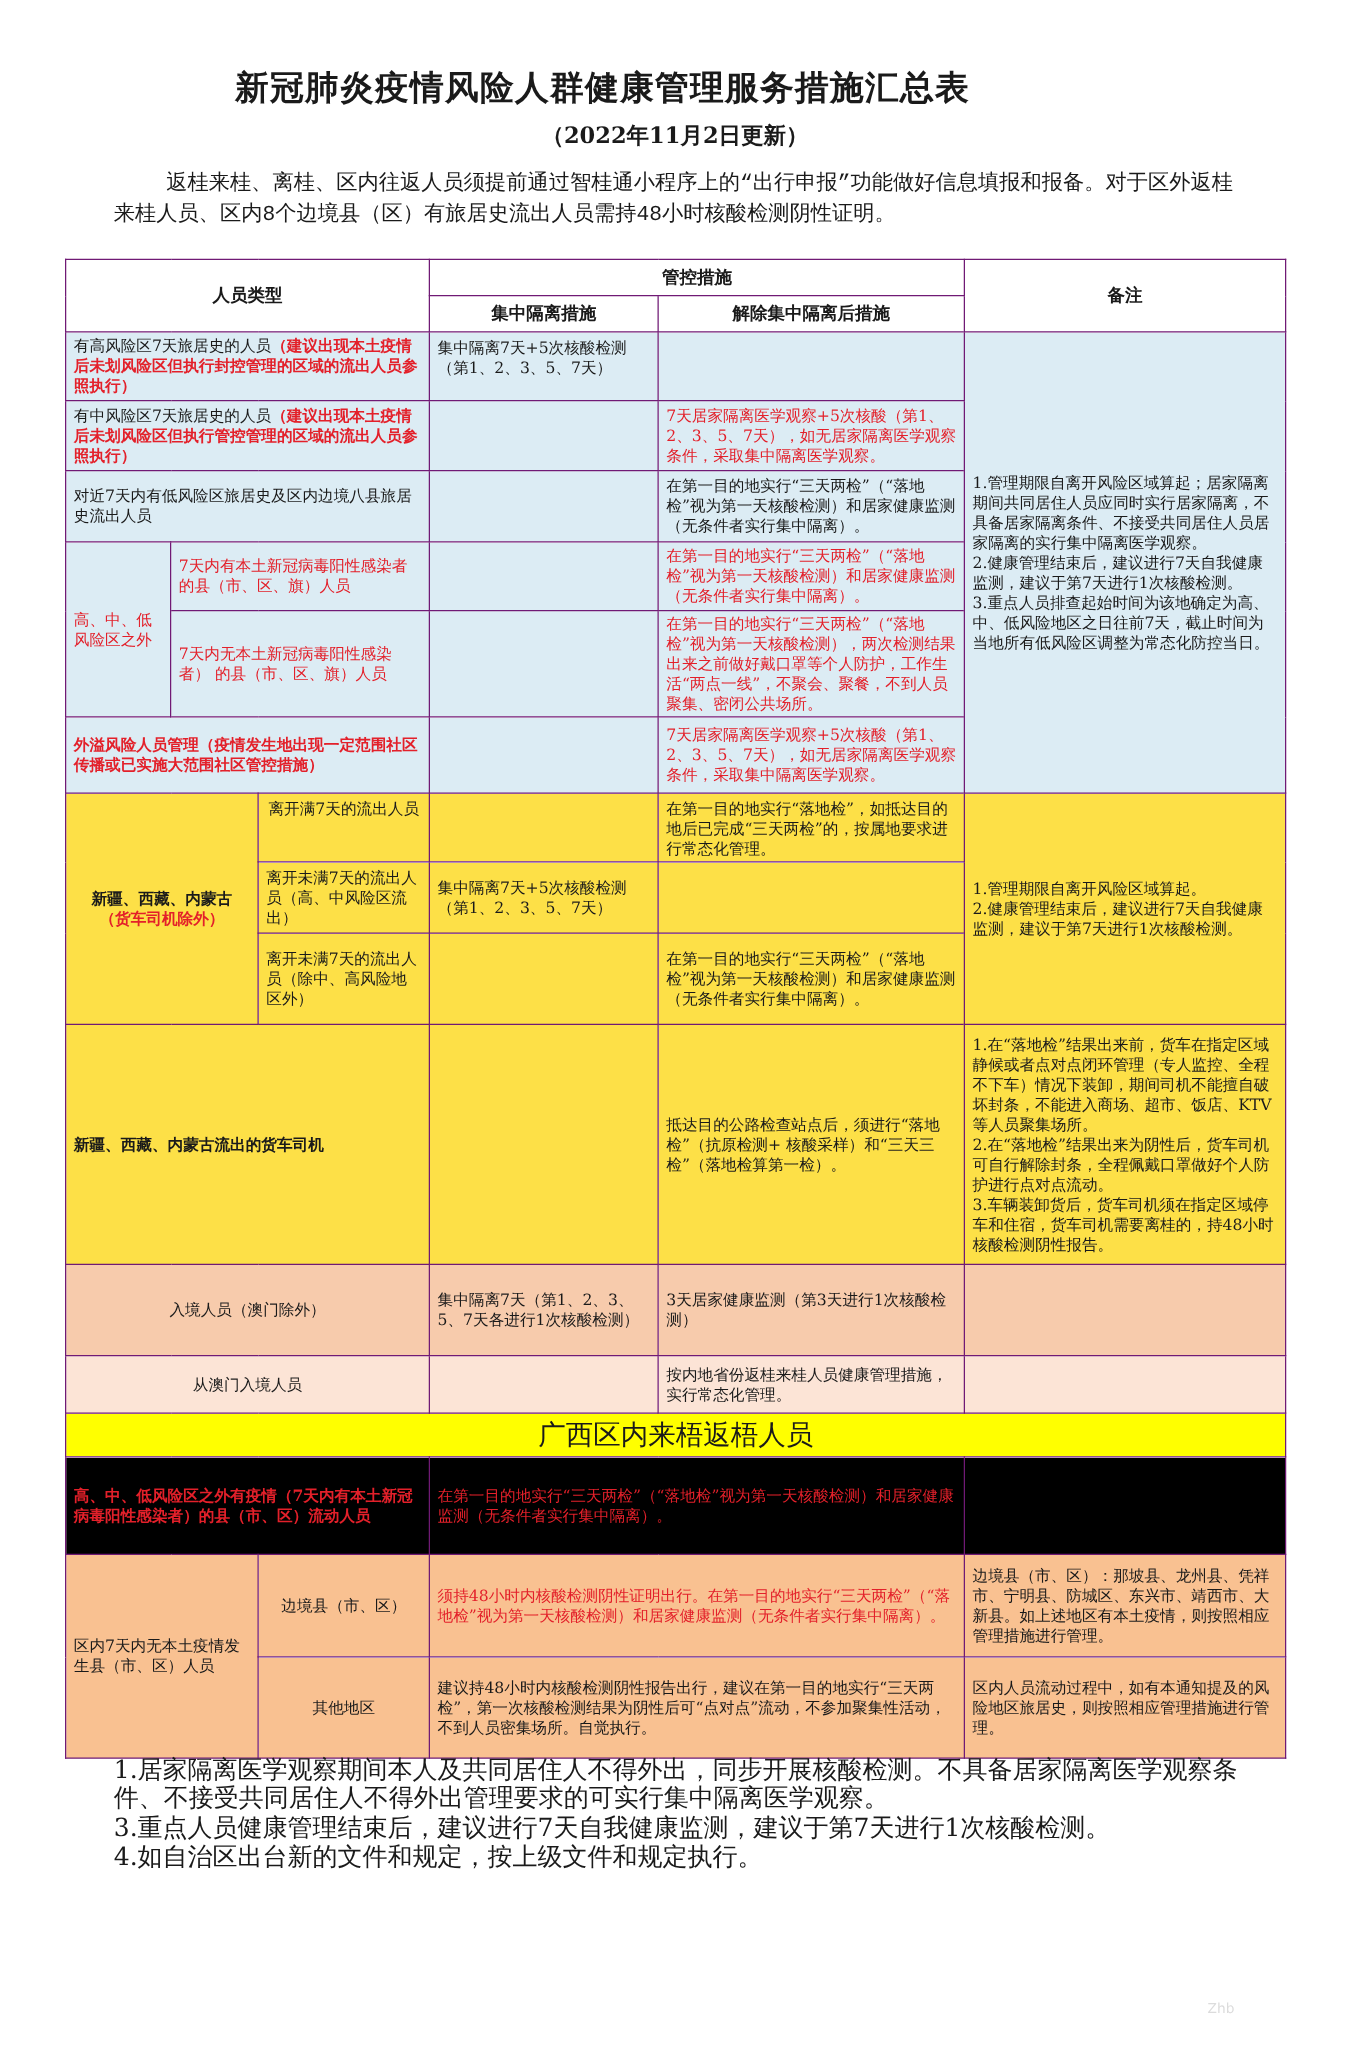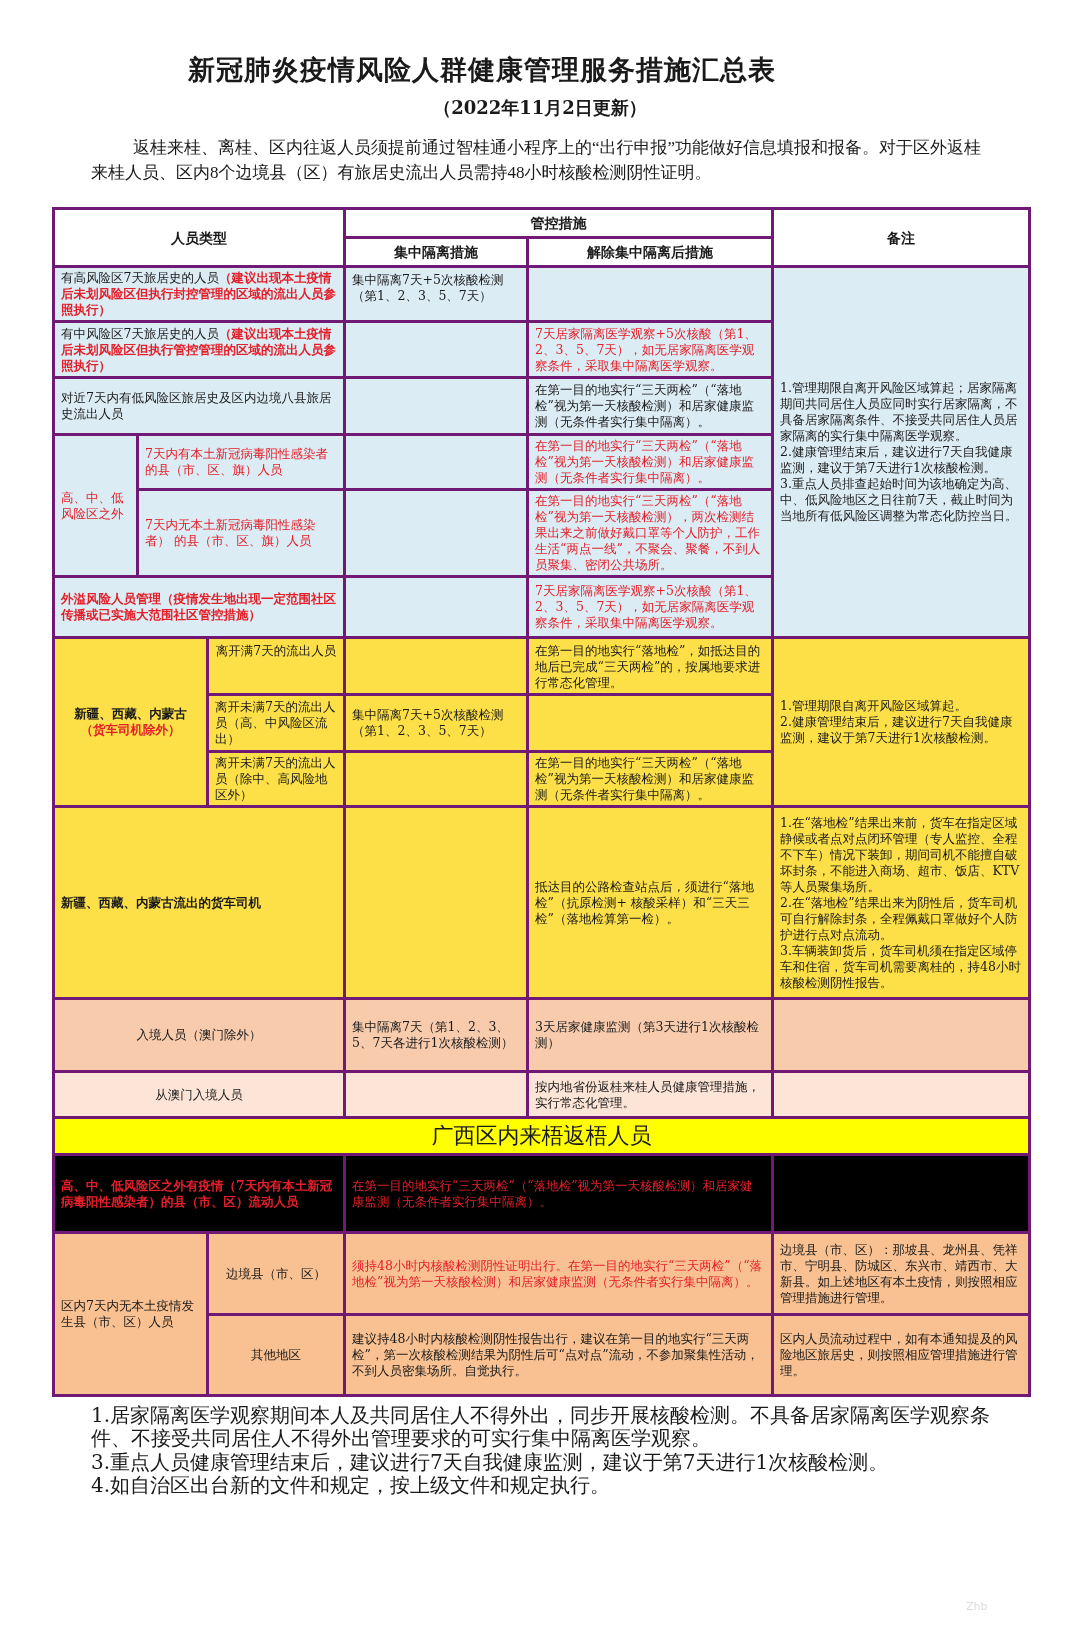--- a/index.html
+++ b/index.html
@@ -2,24 +2,24 @@
 <html><head>
 <meta charset="utf-8">
 <style>
   html, body { margin: 0; padding: 0; background: #ffffff; }
   body { width: 1080px; height: 1636px; position: relative; overflow: hidden; color: #1a1a1a; }
   .title { position: absolute; left: 0; top: 52px; width: 964px; text-align: center;
            font-family: "DejaVu Sans", "Liberation Sans", sans-serif; font-size: 27px; font-weight: bold; letter-spacing: 1px; }
   .date { position: absolute; left: 0; top: 96px; width: 1080px; text-align: center;
           font-family: "DejaVu Serif", "Liberation Serif", serif; font-size: 18px; font-weight: bold; }
   .intro { position: absolute; left: 91px; top: 135px; width: 902px; text-indent: 42px;
-           font-family: Liberation Serif, serif; font-size: 17px; line-height: 25px; margin: 0; }
+           font-family: Liberation Mono, monospace; font-size: 17px; line-height: 25px; margin: 0; }
   table.grid { position: absolute; left: 52px; top: 207px; width: 976px; border-collapse: collapse; table-layout: fixed;
                border: 1px solid #8a8a8a; }
-  table.grid th, table.grid td { border: 3px solid #701a75; padding: 2px 6px; overflow: hidden;
+  table.grid th, table.grid td { border: 1px solid #701a75; padding: 2px 6px; overflow: hidden;
                font-family: "DejaVu Serif", "Liberation Serif", serif; font-size: 12.5px; line-height: 16px;
                vertical-align: middle; text-align: left; }
   table.grid th { font-family: "DejaVu Sans", "Liberation Sans", sans-serif; font-size: 14px; font-weight: bold;
                   text-align: center; background: #ffffff; }
   .blue td { background: #dcecf4; }
   .green td { background: #fde047; }
   .peach td { background: #f7cbac; }
   .peach-light td { background: #fce4d6; }
   .yellow td { background: #ffff00; }
   .blue2 td { background: #000000; }
@@ -117,21 +117,21 @@
     <td rowspan="3" class="remarks">
       <div>1.管理期限自离开风险区域算起。</div>
       <div>2.健康管理结束后，建议进行7天自我健康监测，建议于第7天进行1次核酸检测。</div>
     </td>
   </tr>
   <tr class="green" style="height:57px">
     <td>离开未满7天的流出人员（高、中风险区流出）</td>
     <td>集中隔离7天+5次核酸检测（第1、2、3、5、7天）</td>
     <td></td>
   </tr>
-  <tr class="green" style="height:53px">
+  <tr class="green" style="height:73px">
     <td>离开未满7天的流出人员（除中、高风险地区外）</td>
     <td></td>
     <td>在第一目的地实行“三天两检”（“落地检”视为第一天核酸检测）和居家健康监测（无条件者实行集中隔离）。</td>
   </tr>
   <tr class="green" style="height:192px">
     <td colspan="3" class="bold">新疆、西藏、内蒙古流出的货车司机</td>
     <td></td>
     <td>抵达目的公路检查站点后，须进行“落地检”（抗原检测+ 核酸采样）和“三天三检”（落地检算第一检）。</td>
     <td class="remarks">
       <div>1.在“落地检”结果出来前，货车在指定区域静候或者点对点闭环管理（专人监控、全程不下车）情况下装卸，期间司机不能擅自破坏封条，不能进入商场、超市、饭店、KTV等人员聚集场所。</div>

